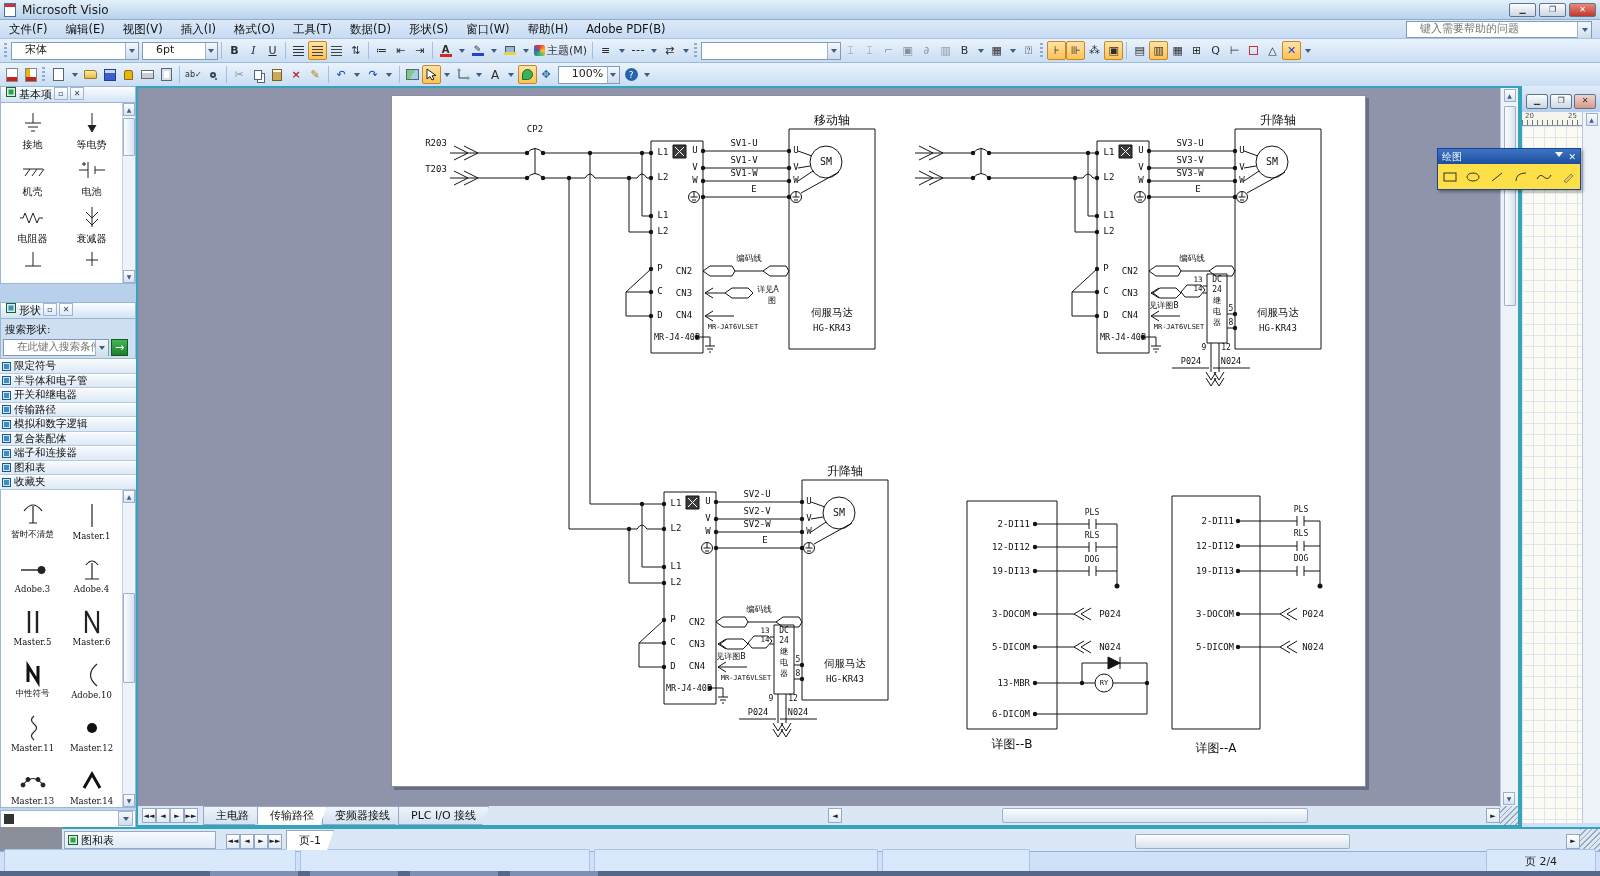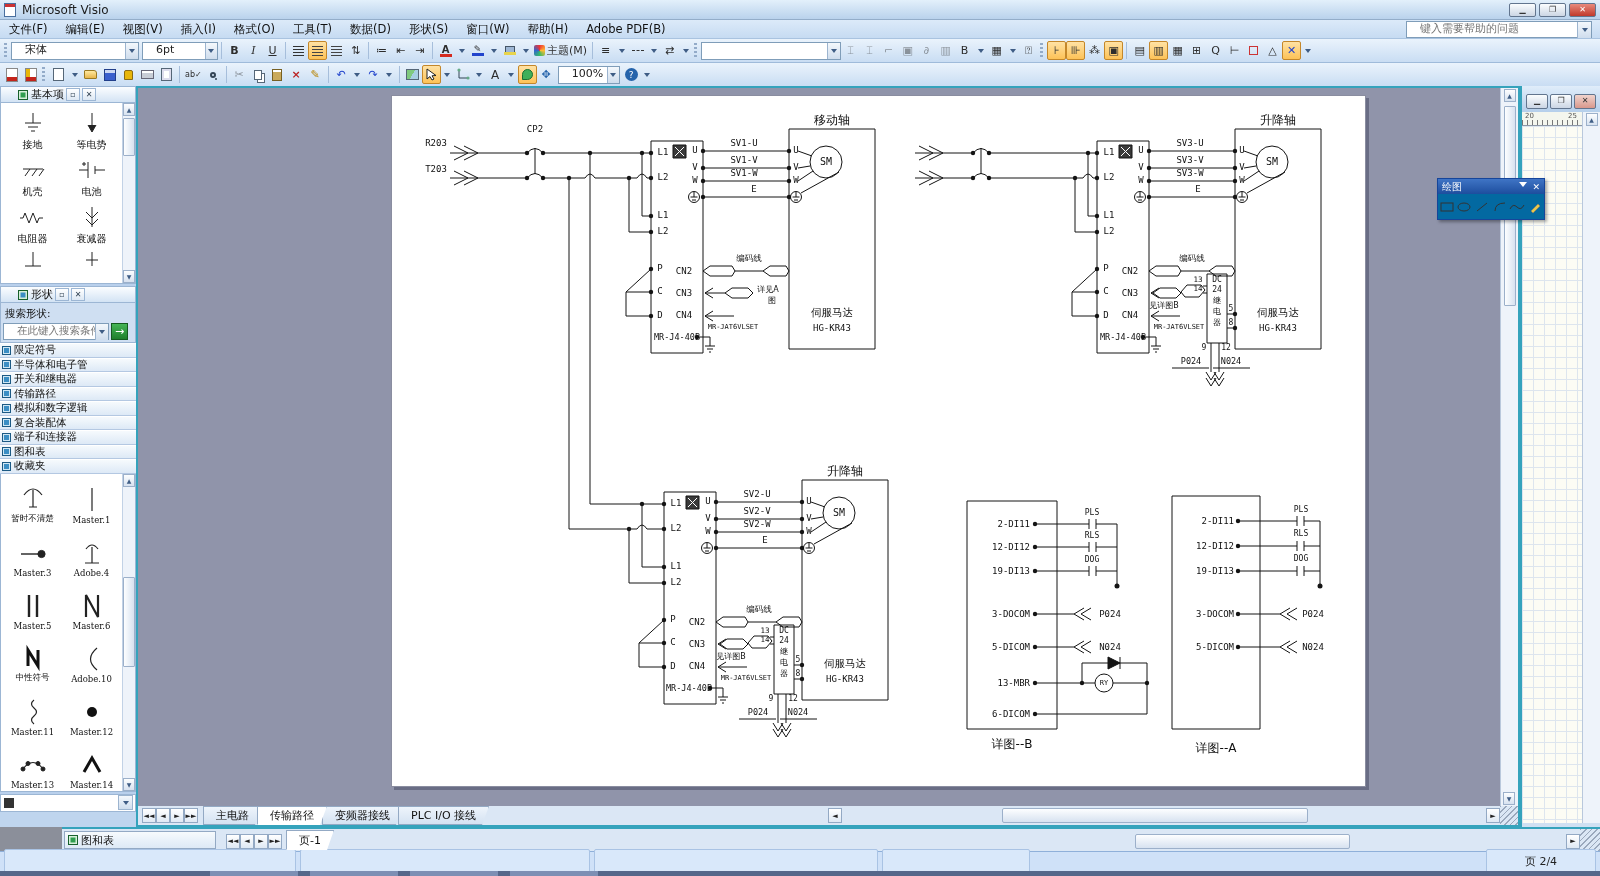--- a/index.html
+++ b/index.html
@@ -26,21 +26,21 @@
   .tbtn.dis{opacity:.45}
   .cbar{display:block;width:12px;height:3px;margin-top:-1px}
   .dd{width:13px;height:17px;display:flex;align-items:center;justify-content:center}
   .tri{width:0;height:0;border:3px solid transparent;border-top:4px solid #3f5d85;margin-top:3px}
   .combo{display:flex;align-items:flex-start;background:#fff;border:1px solid #7f9db9;height:18px;font-size:11px;color:#222;padding-left:13px}
   .combo input{border:0;outline:0;font:11px "DejaVu Sans",sans-serif;width:100%;background:transparent;color:#222}
   .combo .dbtn{margin-left:auto;width:15px;height:16px;background:linear-gradient(#f4f8fc,#cfdded);border-left:1px solid #9cb4cf;display:flex;align-items:center;justify-content:center}
   .lines3{width:12px;height:10px;background:repeating-linear-gradient(#444 0 1px,transparent 1px 3px)}
   
   #leftpanel{left:0;top:86px;width:136px;height:716px;background:#b9d0ec}
-  .ptitle{height:17px;background:linear-gradient(#fbfdff,#d3e3f4);border:1px solid #9cb6d4;display:flex;align-items:center;padding:0 17px;font-size:11px;color:#111}
+  .ptitle{height:17px;background:linear-gradient(#fbfdff,#d3e3f4);border:1px solid #9cb6d4;display:flex;padding:0 5px;font-size:11px;color:#111}
   .ptitle .ico{width:10px;height:10px;background:#2f9e4f;border:1px solid #17612c;margin-right:3px;box-shadow:inset 0 0 0 1.5px #d6efd9}
   .pbtn{width:14px;height:13px;border:1px solid #9cb6d4;background:linear-gradient(#fff,#dde8f4);font-size:8px;display:flex;align-items:center;justify-content:center;color:#345;margin-left:2px}
   .pbtn:first-of-type{margin-left:auto}
   .shelf{background:#fff;border:1px solid #9cb6d4;border-top:0;position:relative}
   .sgrid{display:grid;grid-template-columns:1fr 1fr;padding:2px 14px 0 2px}
   .stitem{display:flex;flex-direction:column;align-items:center;justify-content:flex-end;height:47px;overflow:hidden}
   .stitem span{font-size:10px;color:#111;white-space:nowrap}
   .stitem.m span{font-size:8.5px;font-family:"DejaVu Serif","Liberation Serif",serif}
   .sb{position:absolute;right:0;top:0;bottom:0;width:13px;background:#eef3fa;border-left:1px solid #c2d2e6}
   .sbb{width:12px;height:13px;background:linear-gradient(#fdfeff,#d7e2f0);border:1px solid #9cb0ca;display:flex;align-items:center;justify-content:center;font-size:6px;color:#3f5d85}
@@ -58,21 +58,21 @@
   .ptab.act{background:#fff;z-index:2;border-bottom-color:#fff}
   .hthumb{height:15px;margin-top:2px;background:linear-gradient(#fdfeff,#d7e2f0);border:1px solid #9cb0ca;border-radius:2px}
   
   #rightwin{left:1520px;top:86px;width:80px;height:741px;border-left:2px solid #35a3bc;background:#cfe0f2;overflow:hidden}
   #rw-title{left:0;top:0;width:80px;height:26px;background:linear-gradient(#e0edfa,#b5cfeb);display:flex;align-items:center;gap:2px;padding:4px 2px 0 4px}
   #rw-ruler{left:0;top:26px;width:62px;height:14px;background:#f4f6ee;border-bottom:1px solid #8c96a6;background-image:repeating-linear-gradient(90deg,#777 0 1px,transparent 1px 5px);background-size:100% 5px;background-position:0 100%;background-repeat:no-repeat}
   #rw-grid{left:0;top:40px;width:62px;height:697px;background:#fcfcf4;background-image:linear-gradient(#dde5ee 1px,transparent 1px),linear-gradient(90deg,#dde5ee 1px,transparent 1px);background-size:11px 11px}
   #rw-scroll{right:0;top:26px;width:18px;height:711px;background:#eef3fa;border-left:1px solid #b9c8dc}
   .rnum{position:absolute;font-size:7px;color:#555;top:0}
   
-  #drawtb{left:1437px;top:178px;width:108px;height:42px;border:1px solid #16459a;background:#0369a1;z-index:50;box-shadow:2px 2px 3px rgba(0,0,0,.35)}
+  #drawtb{left:1437px;top:148px;width:144px;height:42px;border:1px solid #16459a;background:#fde047;z-index:50;box-shadow:2px 2px 3px rgba(0,0,0,.35)}
   #drawtb .dtitle{height:15px;background:linear-gradient(#3f74c5,#1d4e9e);color:#fff;font-size:10px;display:flex;align-items:center;padding:0 4px}
   #drawtb .dtools{display:flex;align-items:center;justify-content:space-around;height:25px}
   .dt{width:17px;height:17px;display:flex;align-items:center;justify-content:center}
   
   #bottomstrip{left:0;top:827px;width:1600px;height:24px;background:#8b8f9a;display:flex;align-items:stretch}
   #bs-inner{position:absolute;left:62px;top:0;right:0;bottom:0;background:#dbe7f5;border-top:2px solid #35a3bc;display:flex;align-items:center}
   .bs-title{width:152px;height:18px;background:linear-gradient(#f6fafd,#dde9f6);border:1px solid #93a9c4;display:flex;align-items:center;font-size:11px;color:#111;padding:0 3px;margin-left:2px}
   .bs-title .gico{width:10px;height:10px;background:#2f9e4f;border:1px solid #17612c;box-shadow:inset 0 0 0 1.5px #d6efd9;margin-right:3px}
   #statusbar{left:0;top:851px;width:1600px;height:20px;background:#cfe1f8;border-top:1px solid #8fb0da;display:flex;align-items:center;font-size:11px;color:#222}
   .scell{height:25px;border:1px solid #a9c3e4;border-radius:2px;background:#d9e8fa;margin-left:4px}
@@ -415,21 +415,21 @@
           </svg>
         </div>
     </div>
     <div class="sb">
       <div class="sbb">▲</div>
       <div class="sbthumb" style="height:38px;margin-top:2px"></div>
       <div class="sbb" style="position:absolute;bottom:0">▼</div>
     </div>
   </div>
 
-  <div class="ptitle" style="margin-top:2px">
+  <div class="ptitle" style="margin-top:18px">
     <span class="ico" style="background:#3b8ec4"></span>
     <span>形状</span>
     <span class="pbtn">▫</span>
       <span class="pbtn">✕</span>
   </div>
   <div style="background:#cfdff2;border:1px solid #9cb6d4;border-top:0;padding:3px 2px 2px">
     <div style="font-size:10.5px;color:#111;margin:1px 0 2px 2px">搜索形状:</div>
     <div style="display:flex;align-items:center;gap:2px">
       <span class="combo" style="width:106px;height:17px;font-size:10.5px">
         <input style="font-size: 10.5px;" placeholder="在此键入搜索条件">
@@ -494,21 +494,21 @@
           </svg>
           <span>Master.1</span>
         </div>
       <div class="stitem m">
           <svg width="30" height="30" viewBox="0 0 30 30">
             <g stroke="#222">
               <path d="M3,16 H21" stroke-width="1.4"></path>
               <circle cx="23.5" cy="16" r="3.6" fill="#222"></circle>
             </g>
           </svg>
-          <span>Master.3</span>
+          <span>Adobe.3</span>
         </div>
       <div class="stitem m">
           <svg width="30" height="30" viewBox="0 0 30 30">
             <g stroke="#222" fill="none" stroke-width="1.2">
               <path d="M15,9 V25 M8,25 H22 M9,11 Q15,3 21,11"></path>
             </g>
           </svg>
           <span>Adobe.4</span>
         </div>
       <div class="stitem m">

